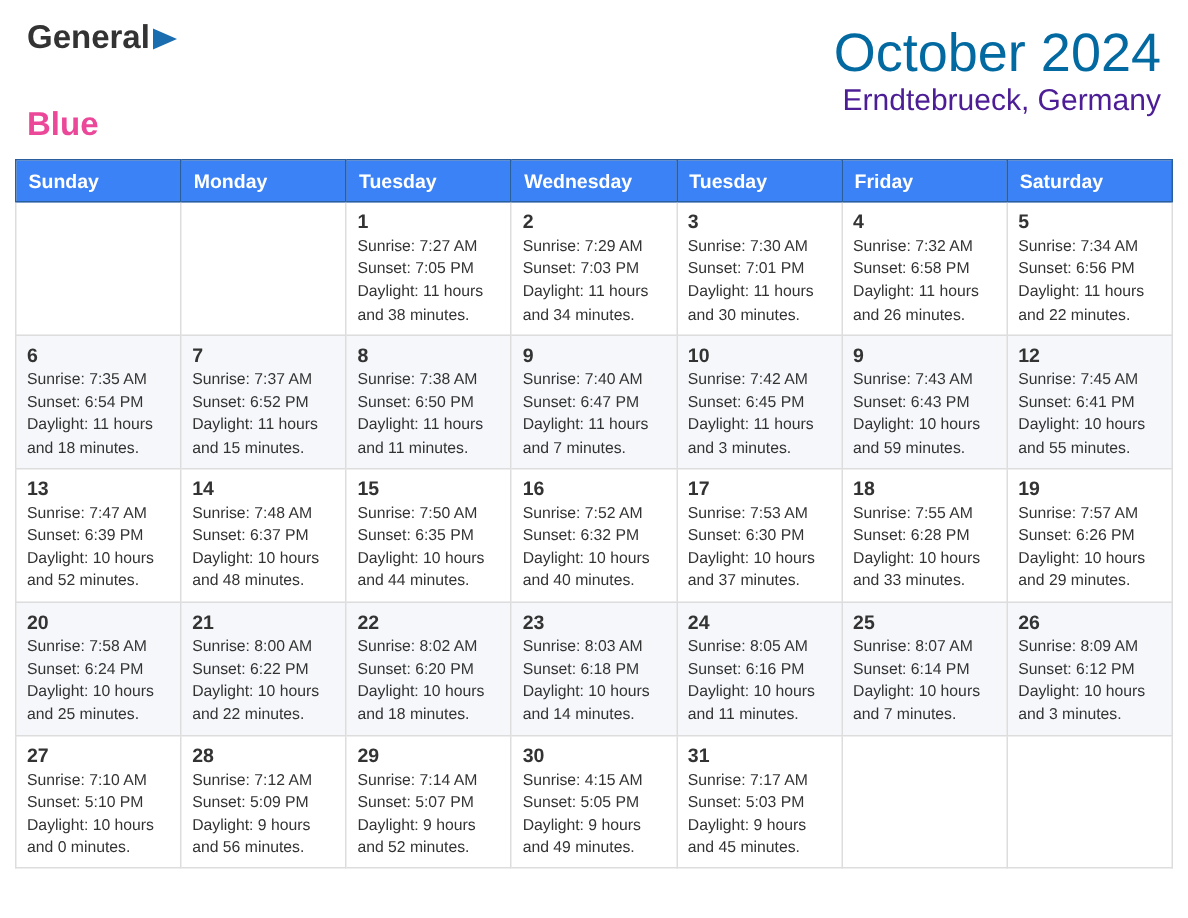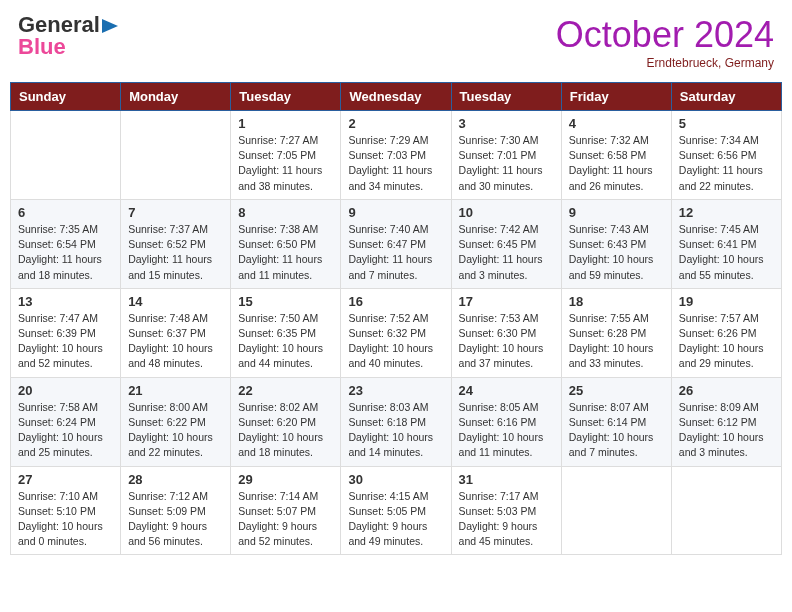--- a/index.html
+++ b/index.html
@@ -14,52 +14,53 @@
       display: flex;
       justify-content: space-between;
       align-items: flex-start;
       margin-bottom: 8px;
       padding: 4px 8px;
     }
     .logo {
       display: flex;
       flex-direction: column;
       align-items: flex-start;
+      gap: 36px;
     }
     .logo-general {
       font-size: 22px;
       font-weight: bold;
       color: #333;
       line-height: 1;
     }
     .logo-blue {
       font-size: 22px;
       font-weight: bold;
       color: #ec4899;
       line-height: 1;
     }
     .title-block {
       text-align: right;
     }
     .month-title {
       font-size: 36px;
       font-weight: normal;
-      color: #a21caf;
+      color: #0369a1;
     }
     .subtitle {
-      font-size: 12px;
-      color: #7f1d1d;
+      font-size: 20px;
+      color: #4c1d95;
     }
     .calendar {
       width: 100%;
       border-collapse: collapse;
       border: 1px solid #ccc;
     }
     .calendar th {
-      background: #7f1d1d;
+      background: #3b82f6;
       color: #fff;
       text-align: left;
       padding: 6px 8px;
       font-size: 13px;
       font-weight: bold;
       border: 1px solid #2a5f9e;
     }
     .calendar td {
       vertical-align: top;
       padding: 5px 7px;

